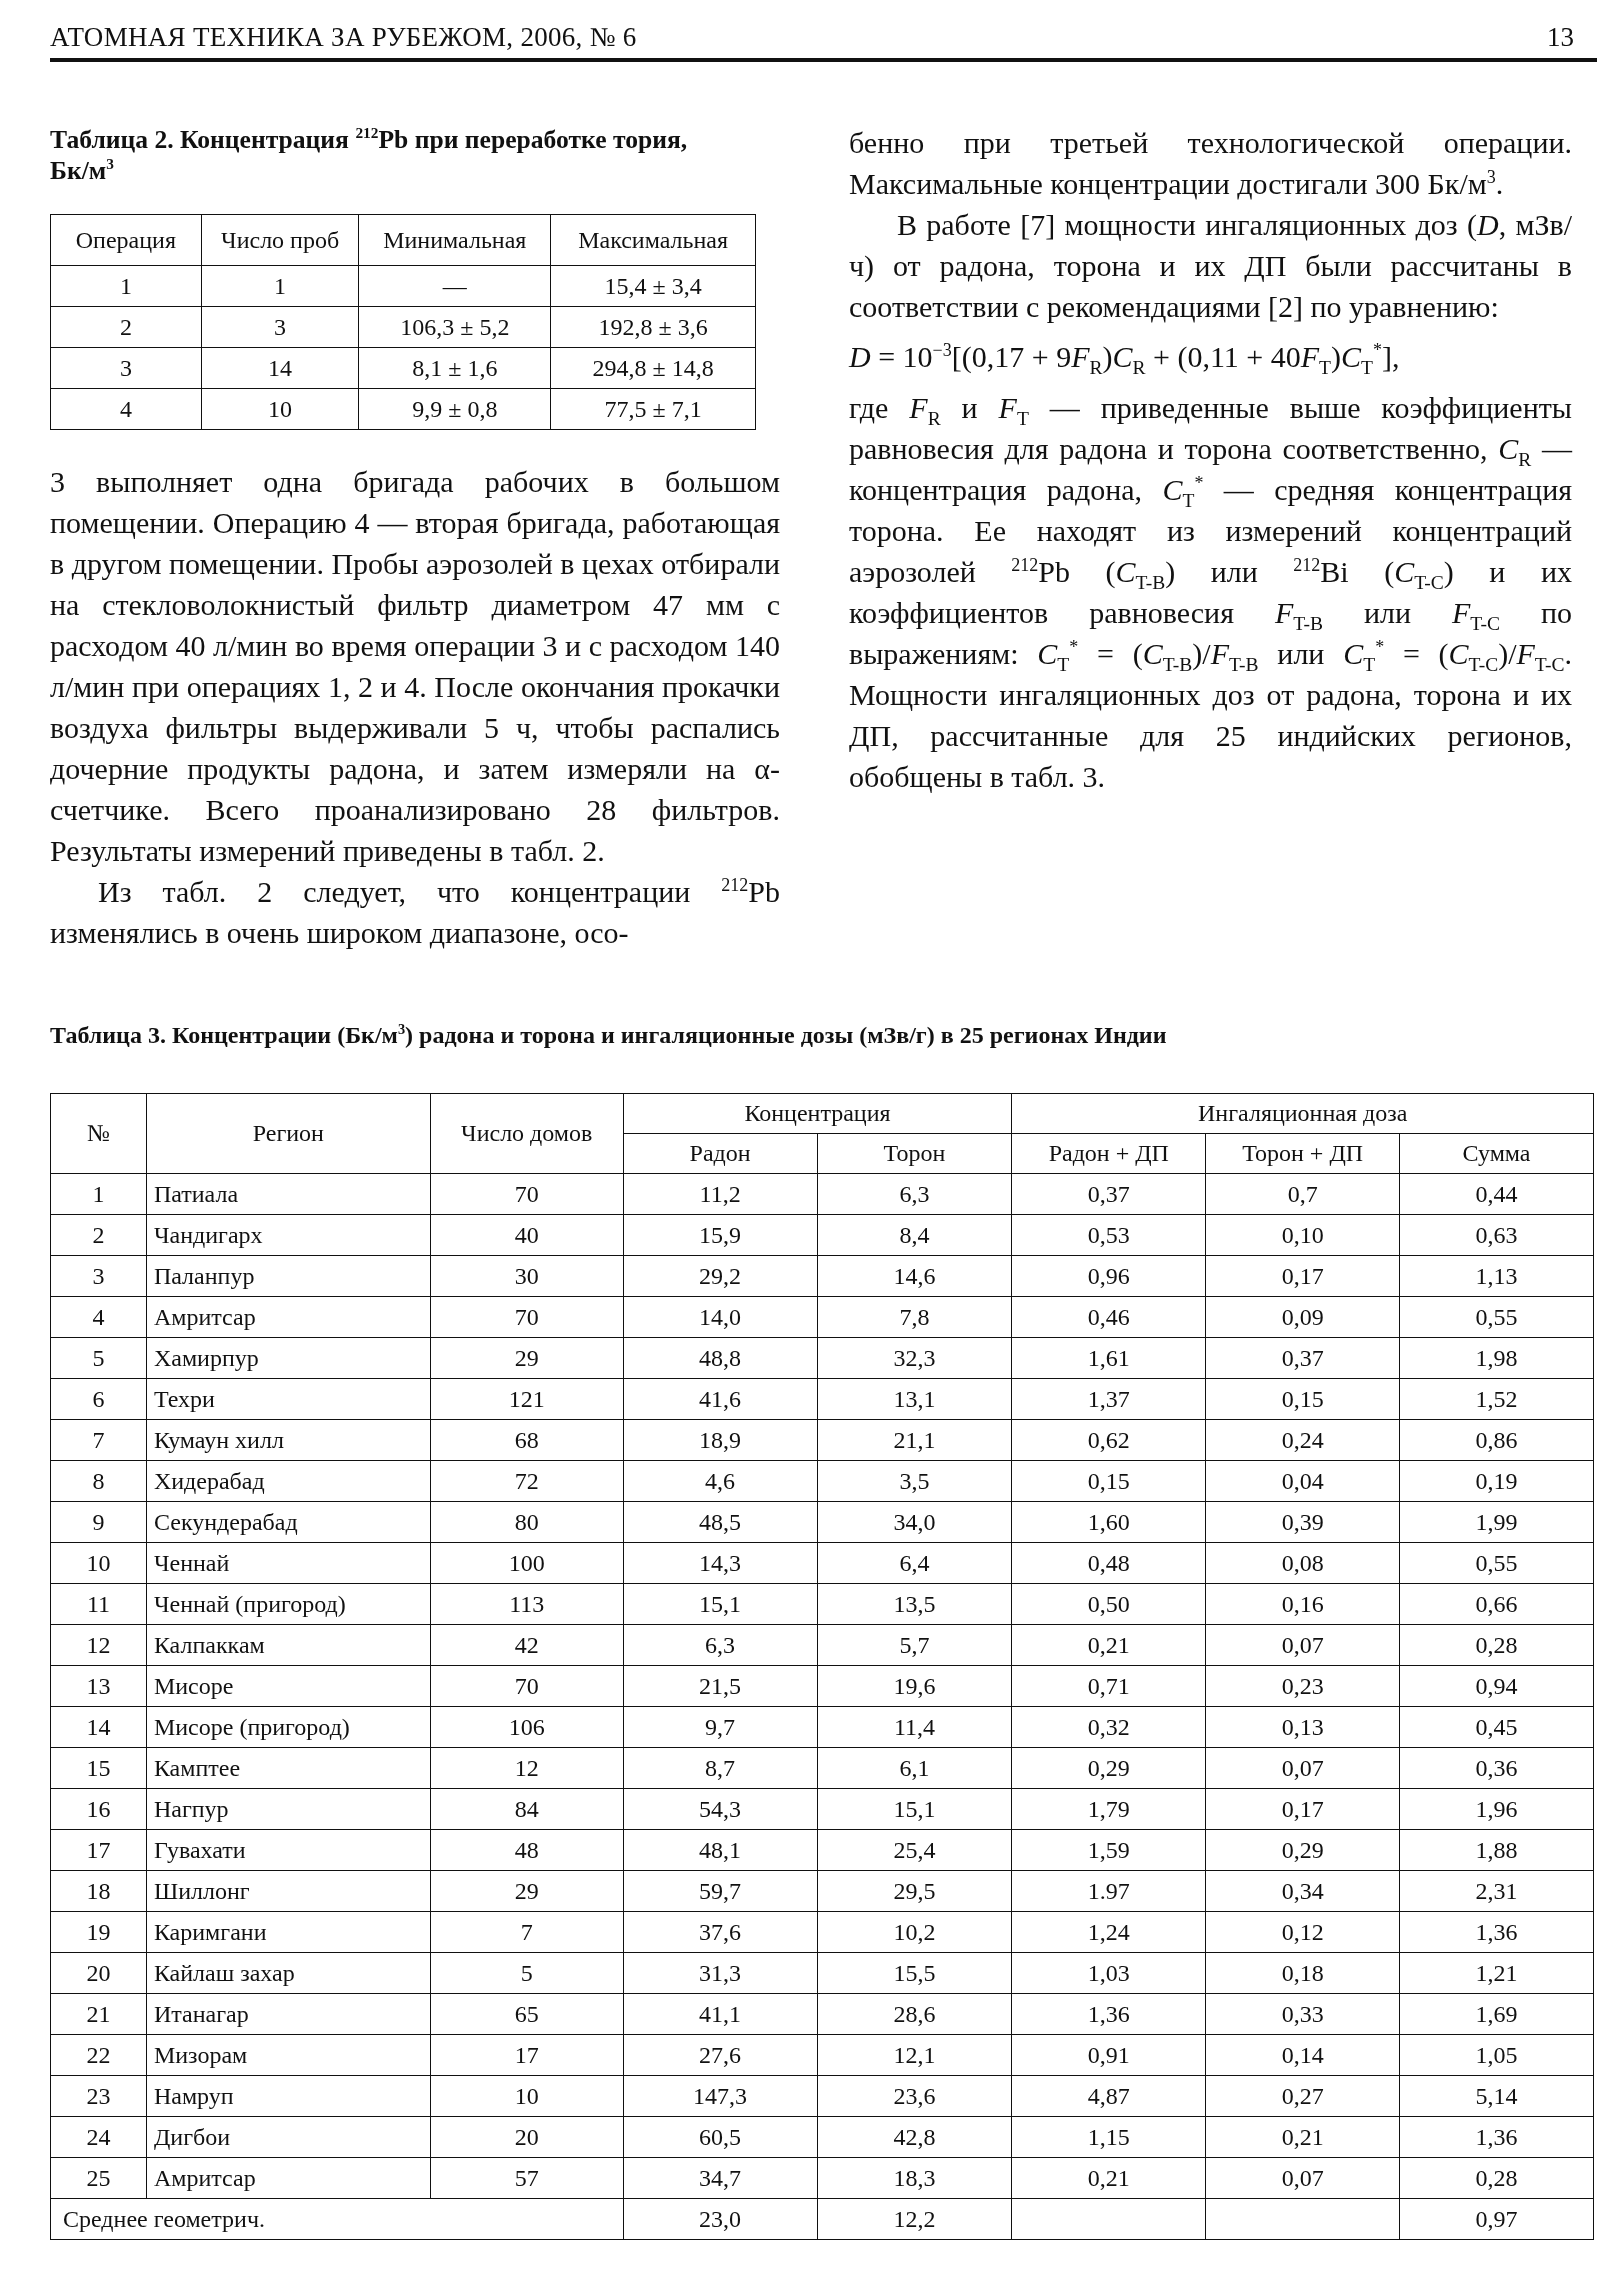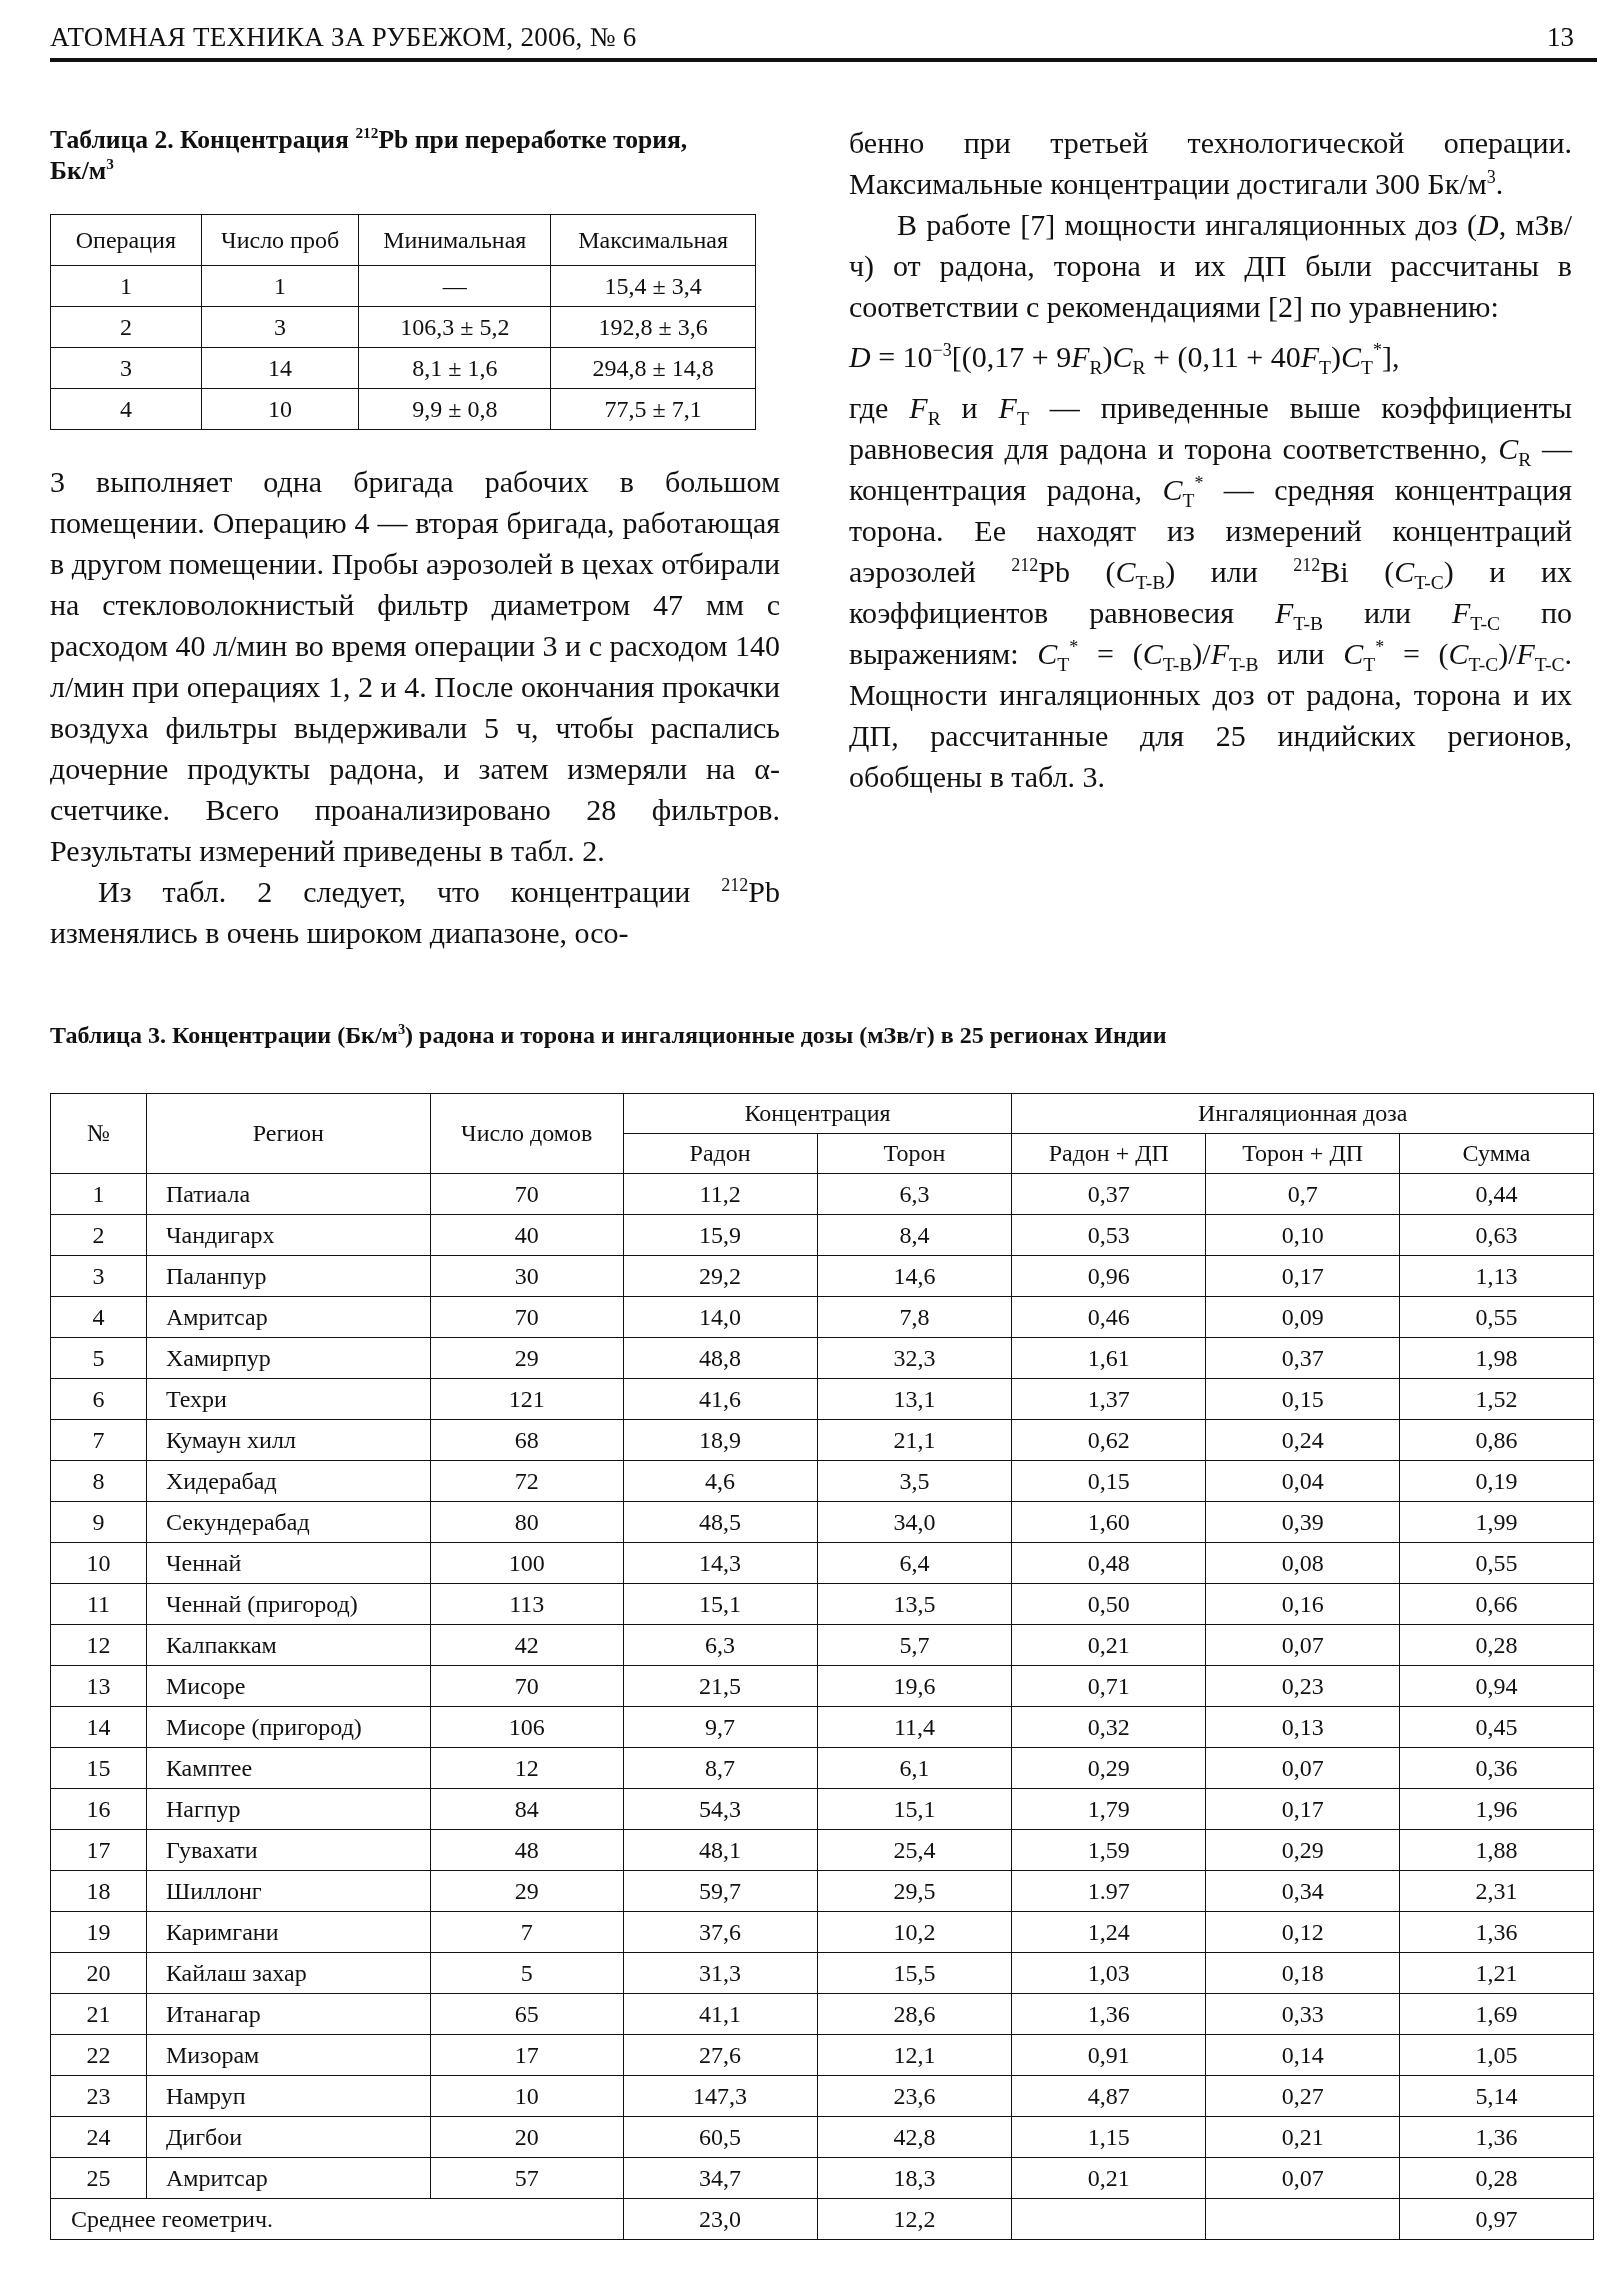--- a/index.html
+++ b/index.html
@@ -24,22 +24,22 @@
   .t2 { position:absolute; left:50px; top:214px; width:706px; font-size:24px; }
   .t2 td, .t2 th { height:40px; }
 
   .section-title { font-weight:bold; font-size:30px; }
   .formula { }
 
   .t3caption { left:50px; top:1022px; font-size:24px; font-weight:bold; }
   .t3 { position:absolute; left:50px; top:1093px; width:1544px; font-size:24px; }
   .t3 th { height:39px; }
   .t3 td { height:40px; }
-  .t3 td.region { text-align:left; padding-left:19px; }
-  .t3 td.footer-label { text-align:left; padding-left:20px; }
+  .t3 td.region { text-align:left; padding-left:7px; }
+  .t3 td.footer-label { text-align:left; padding-left:12px; }
 </style>
 </head>
 <body>
 
 <div class="abs running-head">АТОМНАЯ ТЕХНИКА ЗА РУБЕЖОМ, 2006, № 6</div>
 <div class="abs page-num">13</div>
 <div class="abs head-rule"></div>
 
 <div class="abs caption" style="left:50px; top:124px; width:733px;">
   <span>Таблица 2. Концентрация </span><sup>212</sup><span>Pb</span><span> при переработке тория,</span><br>

